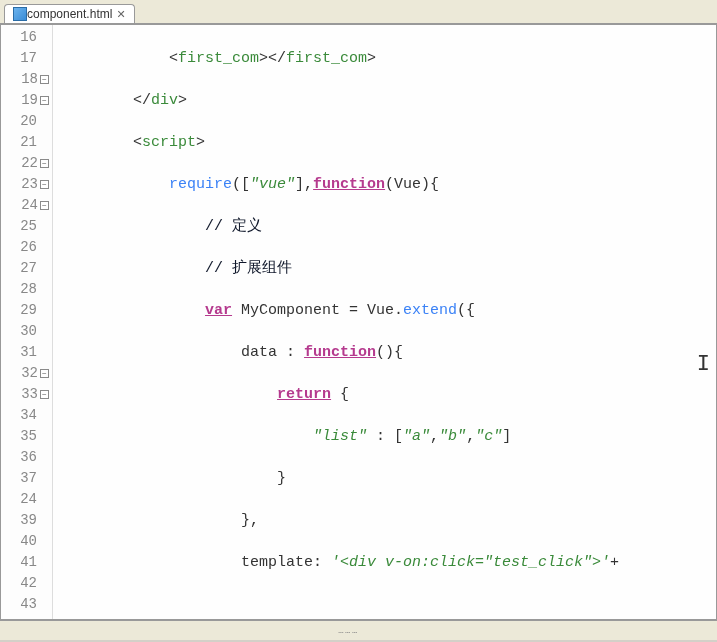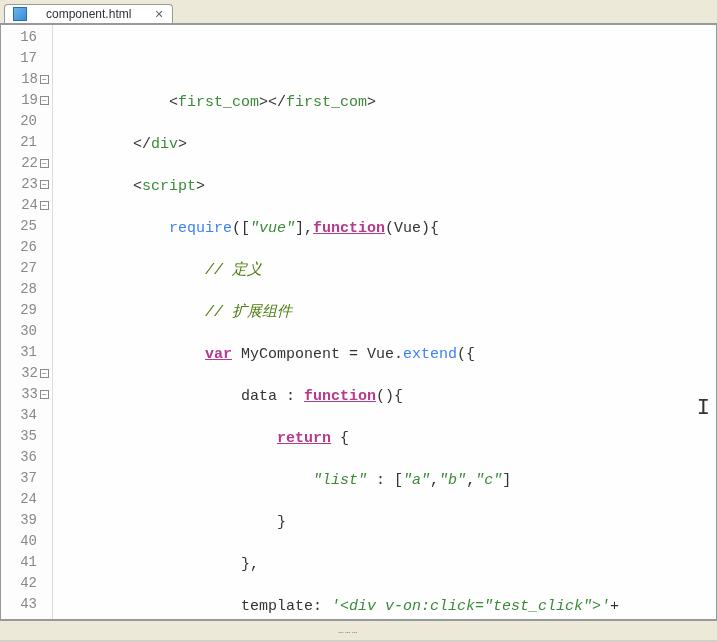--- a/index.html
+++ b/index.html
@@ -21,21 +21,21 @@
 }
 .tab {
   background: #fff;
   border: 1px solid #999;
   border-bottom: none;
   border-radius: 4px 4px 0 0;
   padding: 2px 8px;
   font-size: 12px;
   display: flex;
   align-items: center;
-  gap: 19px;
+  gap: 0;
   font-family: Tahoma, sans-serif;
   color: #333;
 }
 .tab .file-icon {
   width: 14px;
   height: 14px;
   display: inline-block;
   background: linear-gradient(135deg, #6cb4ee 0%, #3a8cd6 100%);
   border: 1px solid #2a6ca6;
   position: relative;
@@ -85,28 +85,27 @@
   margin-left: 1px;
 }
 .code-area {
   flex: 1;
   padding: 2px 0 0 8px;
   white-space: pre;
   overflow: hidden;
   color: #333;
   line-height: 21px;
   position: relative;
-  margin-top: 44px;
 }
 .line { height: 21px; }
 .tag { color: #3a8a3a; }
 .kw { color: #b53a8e; font-weight: bold; text-decoration: underline; }
 .fn { color: #3b82f6; }
 .str { color: #3a8a3a; font-style: italic; }
-.cm { color: #4d7c0f; font-style: italic; }
+.cm { color: #0f172a; }
 .pun { color: #333; }
 .text-caret {
   position: absolute;
   right: 6px;
   top: 329px;
   font-size: 22px;
   color: #333;
   pointer-events: none;
 }
 .status-bar {

